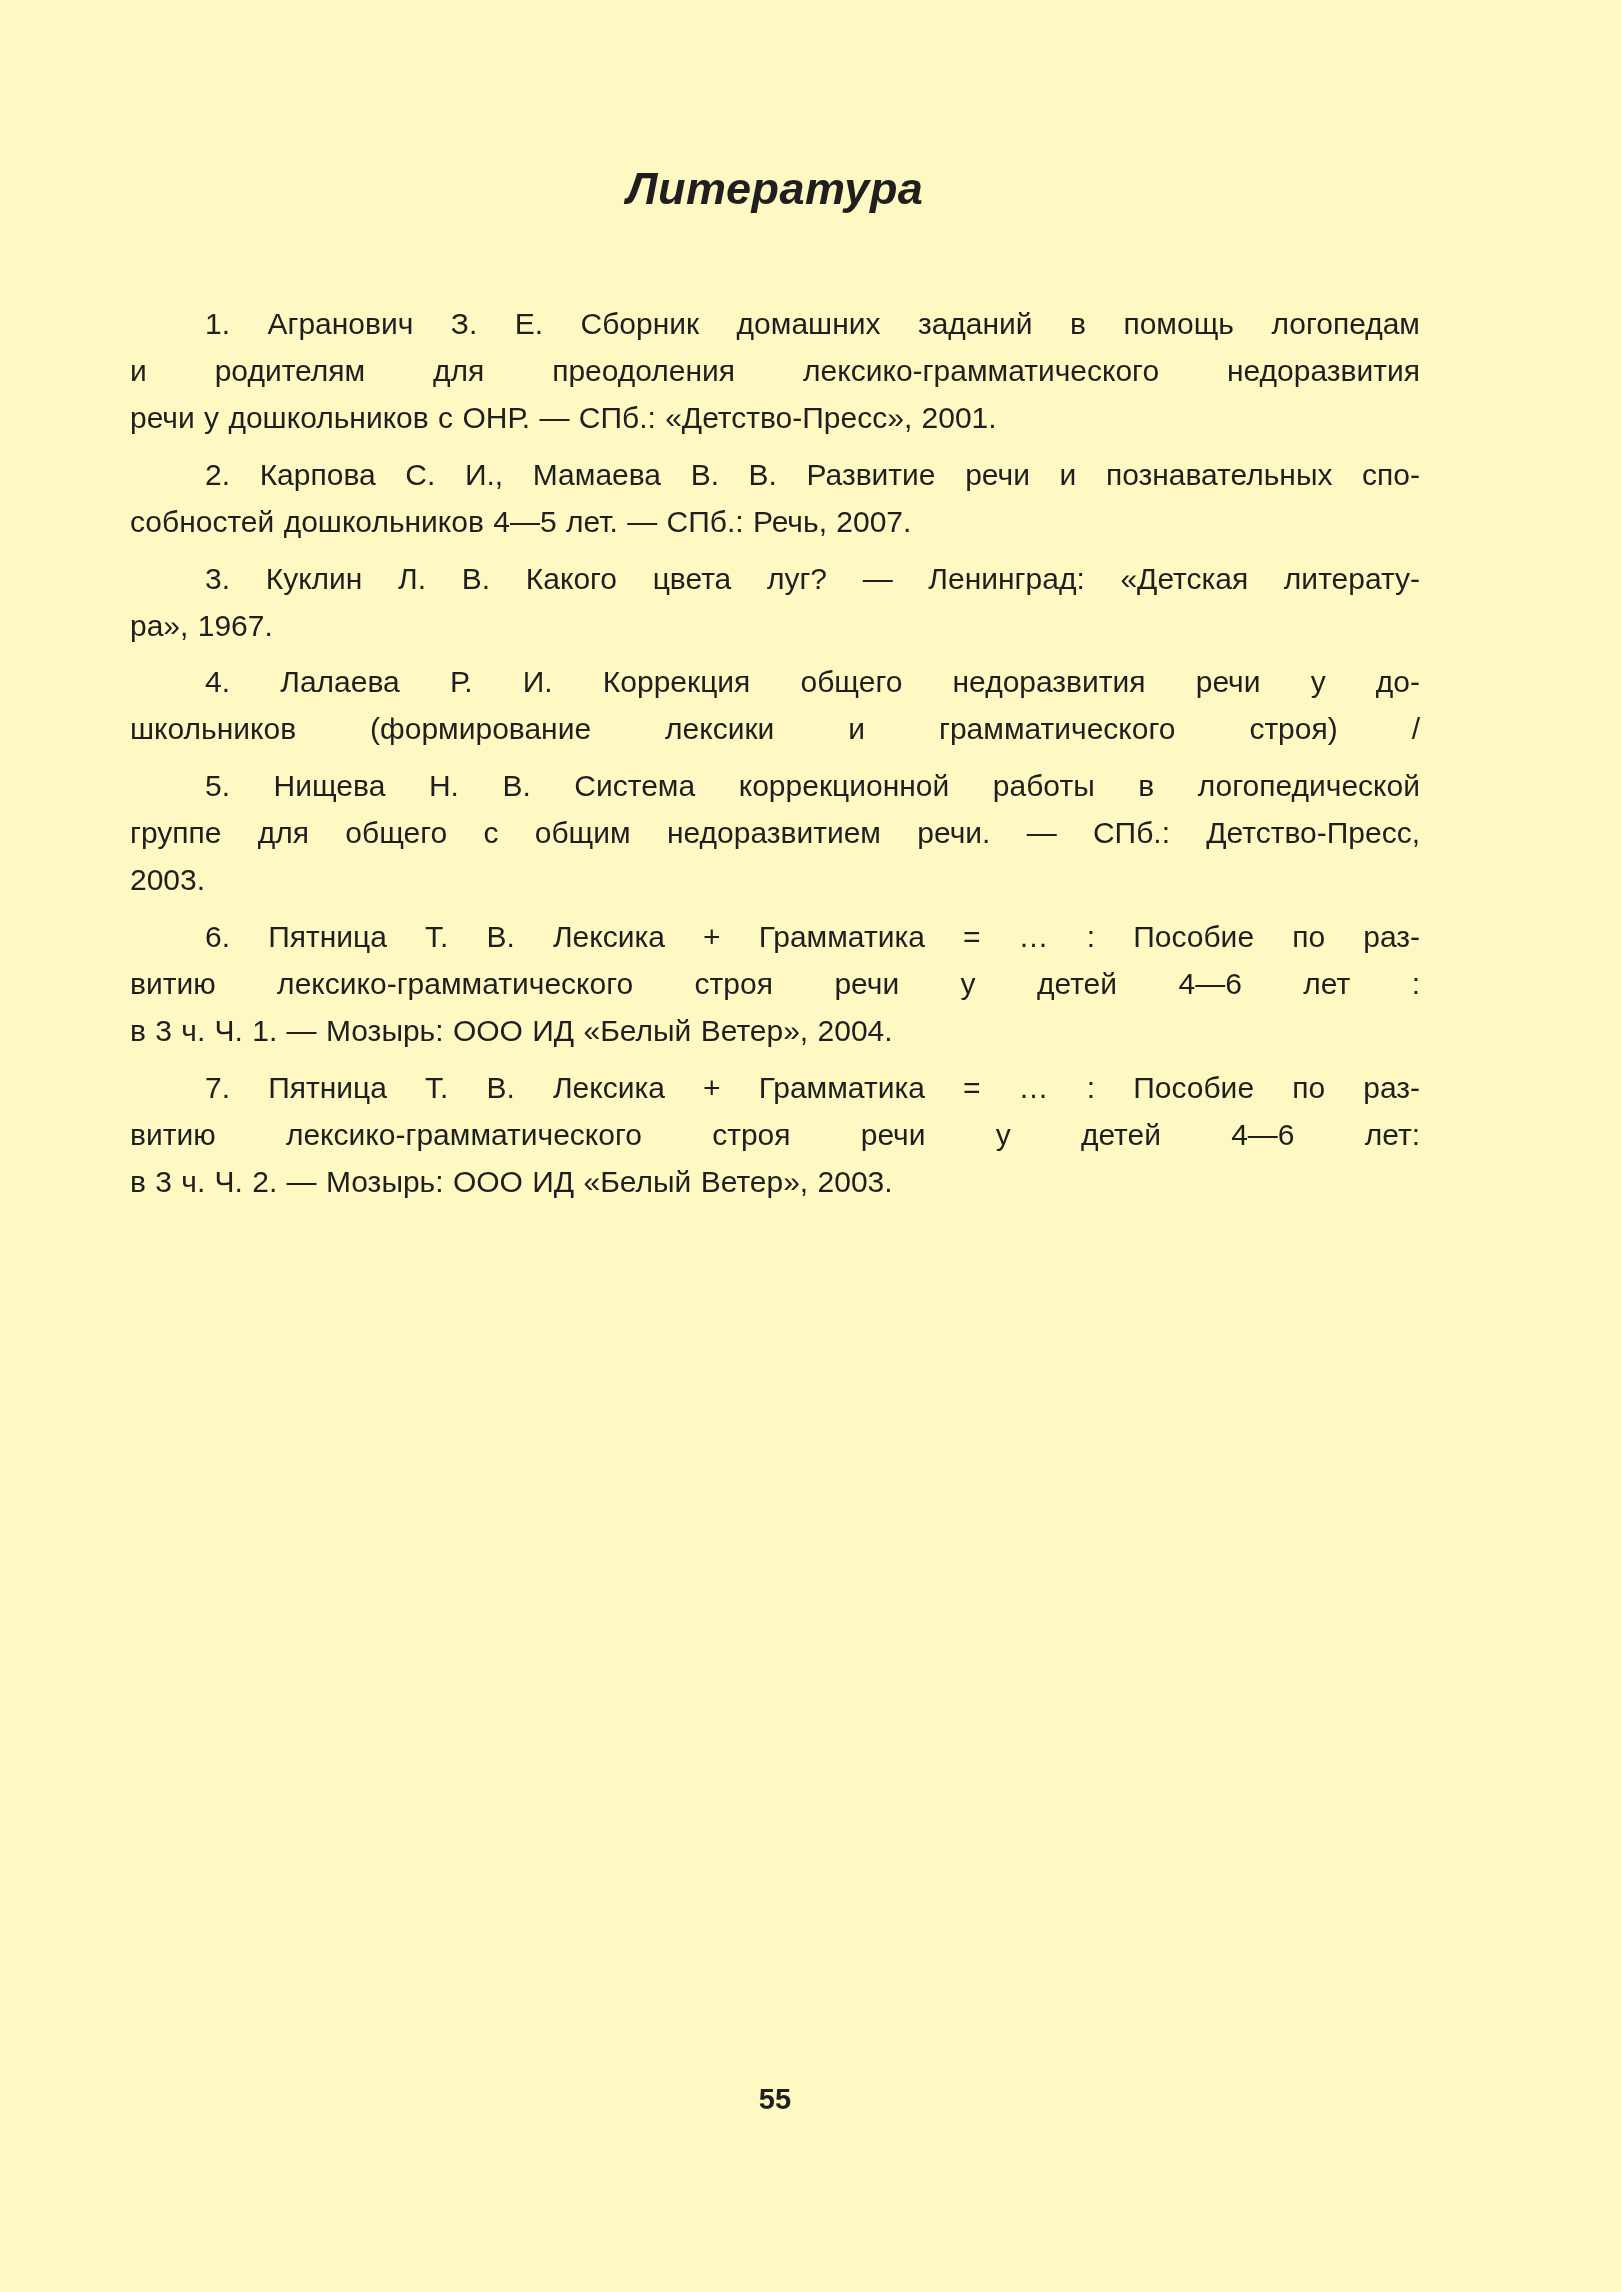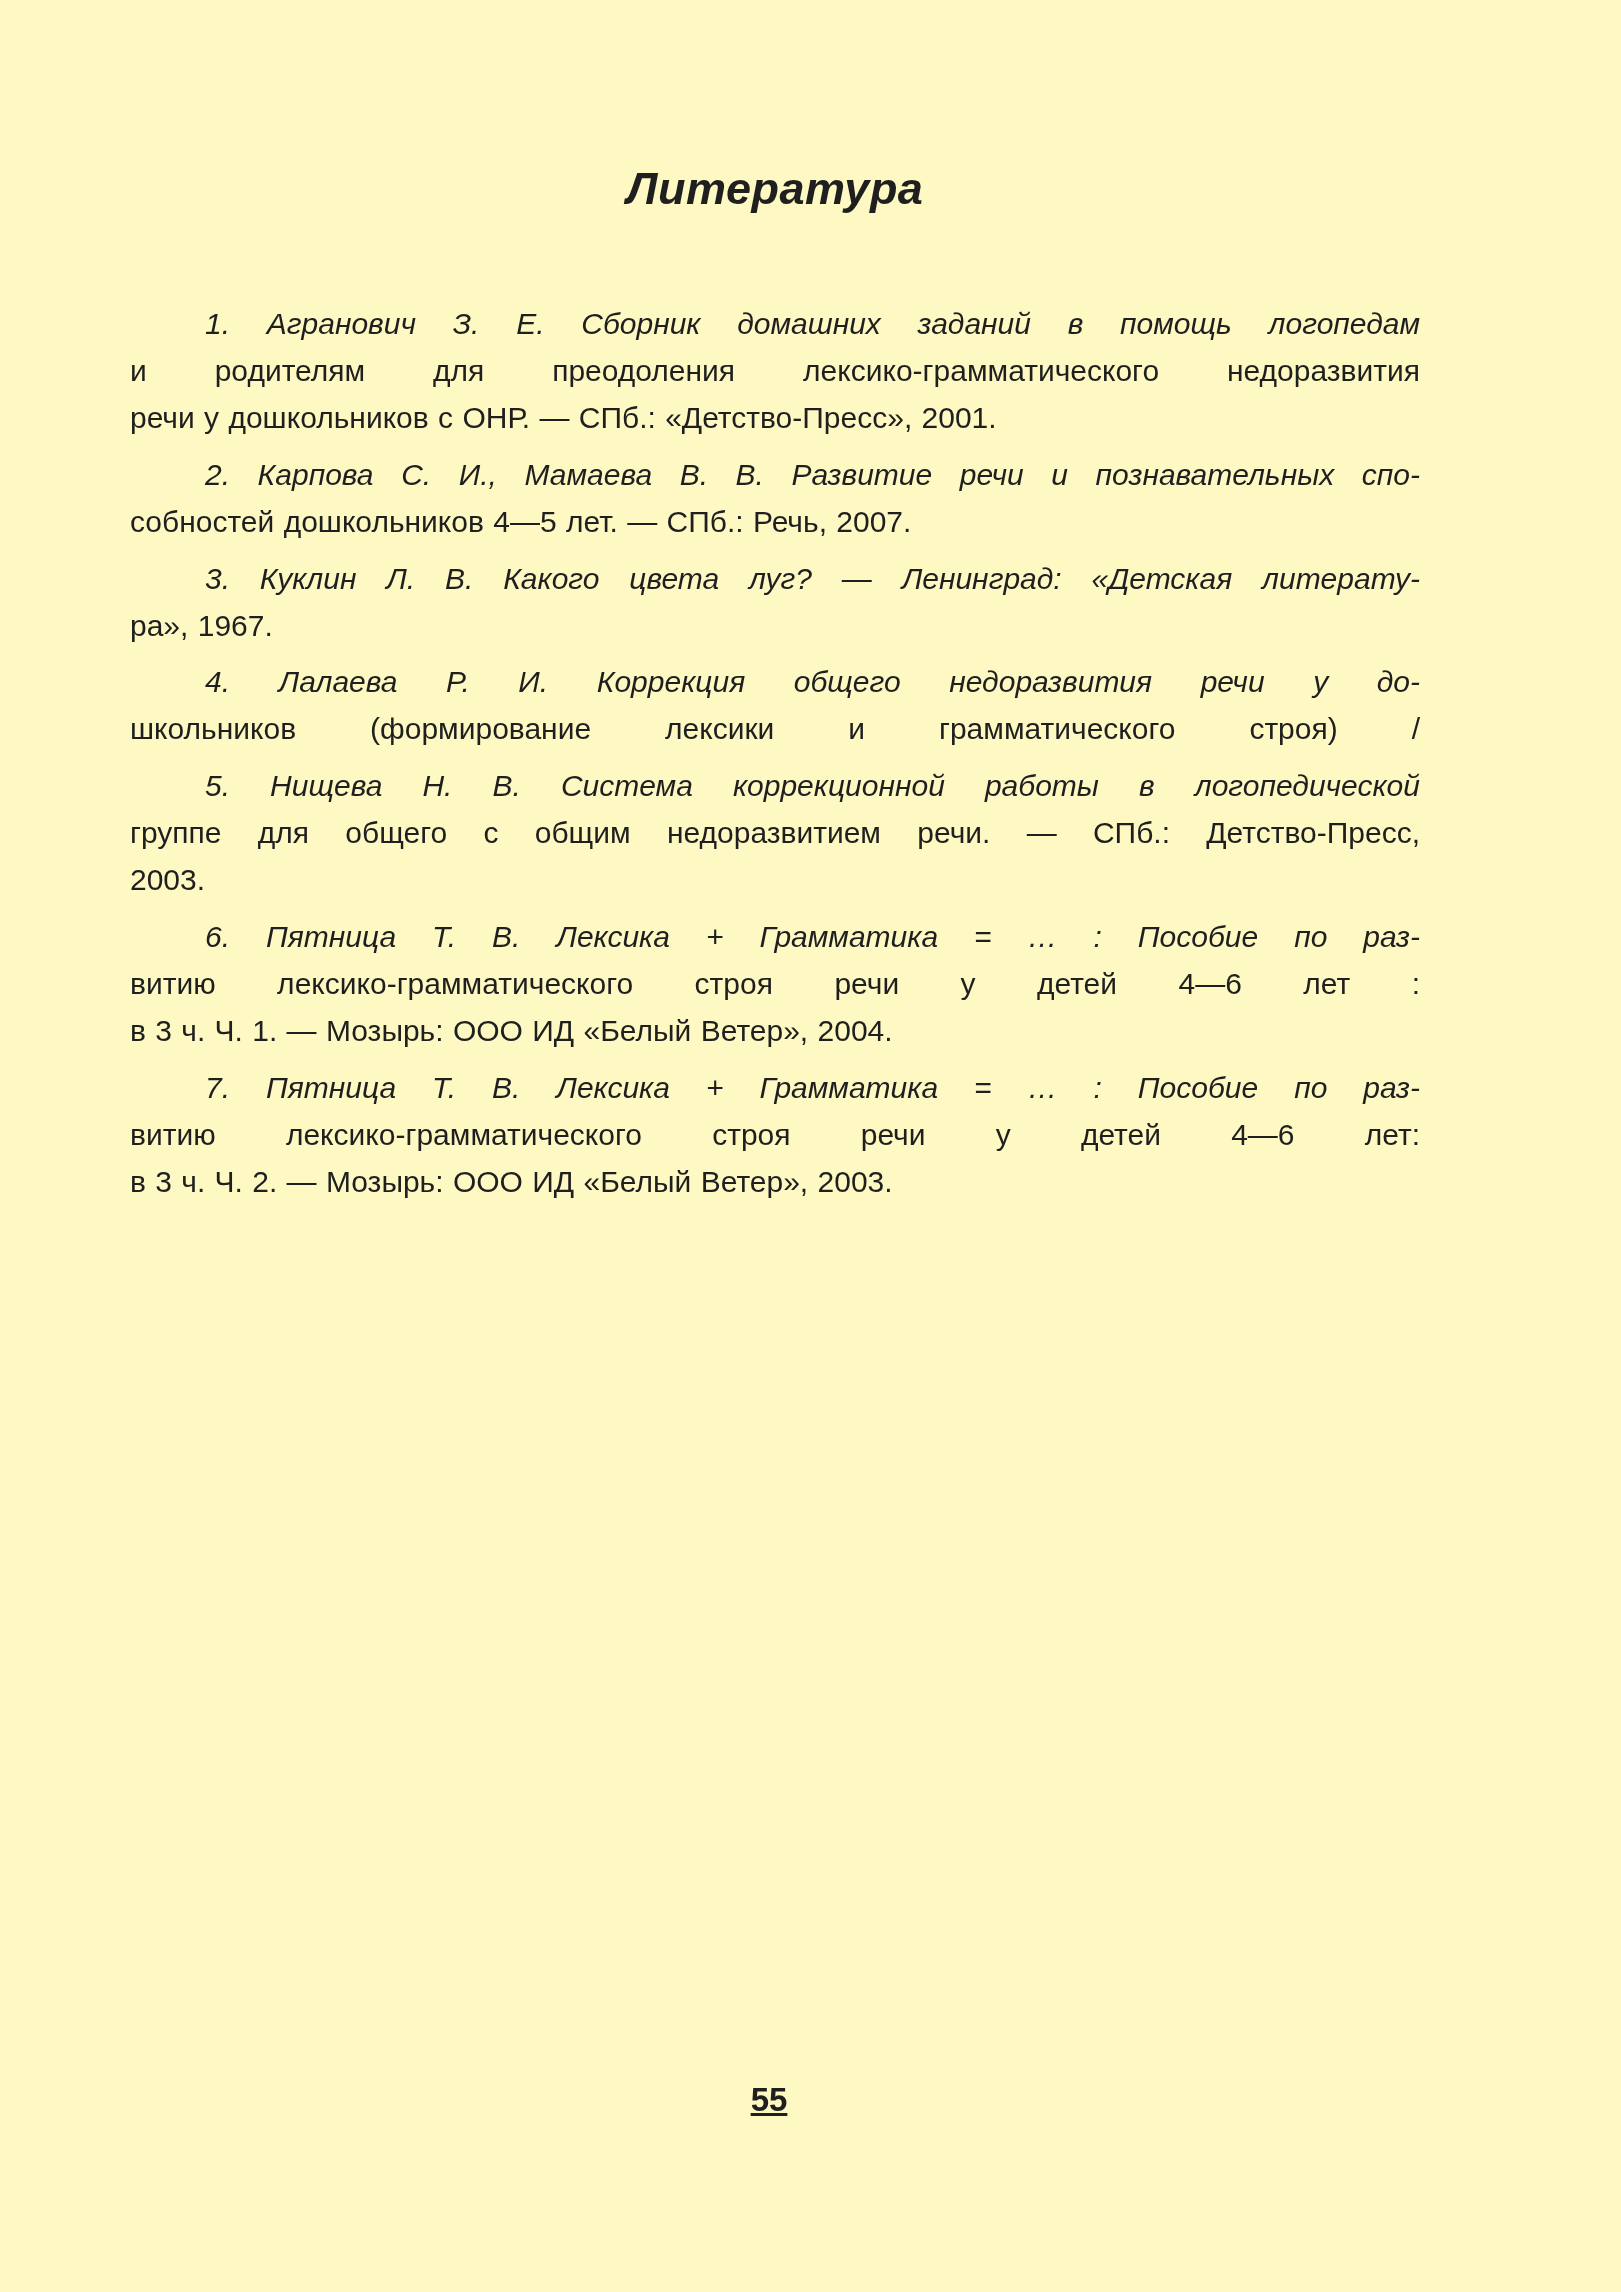--- a/index.html
+++ b/index.html
@@ -42,35 +42,33 @@
   .line {
     font-size: 30px;
     line-height: 47px;
     text-align: justify;
     text-align-last: justify;
     word-spacing: 1px;
     white-space: normal;
   }
   .line.first {
     padding-left: 75px;
-    font-style: italic;
   }
   .line.last {
     text-align-last: left;
   }
   .page-number {
     position: absolute;
     top: 2076px;
-    left: 124px;
+    left: 130px;
     width: 1290px;
     text-align: center;
-    font-size: 33px;
+    font-size: 29px;
     line-height: 47px;
     font-weight: 700;
-    text-decoration: underline;
   }
 </style>
 </head>
 <body>
 
 <div class="page">
   <h1 class="title">Литература</h1>
 
   <div class="references" id="references">
       <div class="entry">

